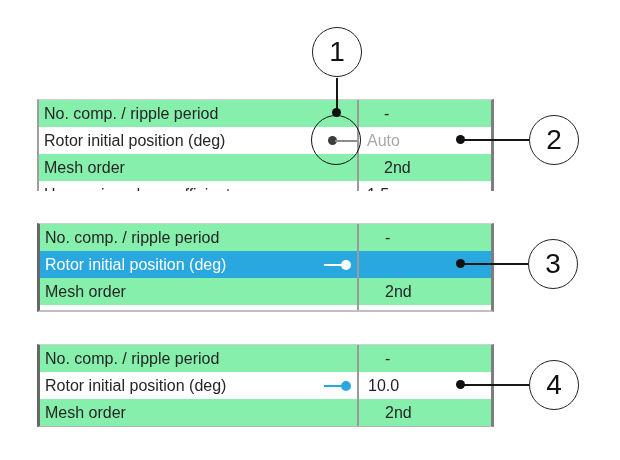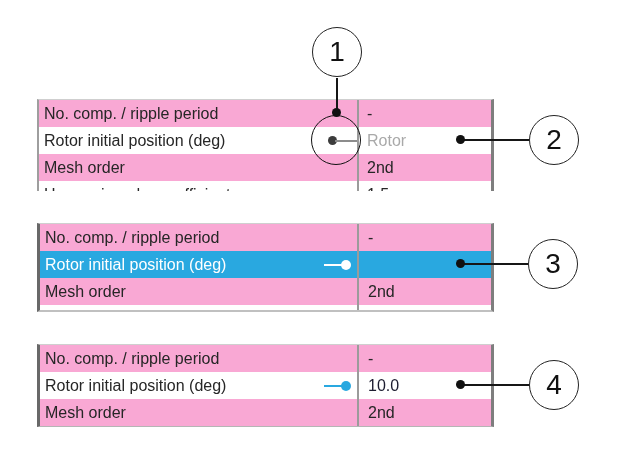--- a/index.html
+++ b/index.html
@@ -17,21 +17,21 @@
     font-size:16px;color:#262626;
   }
   .t1{top:99px;height:92px;border-left:2px solid #9e9e9e;}
   .t2{top:223px;height:89px;border-left:3px solid #686868;border-bottom:2px solid #c0c0c0;}
   .t3{top:344px;height:83px;border-left:3px solid #686868;border-bottom:1px solid #b5b5b5;}
 
   .col-divider{position:absolute;top:0;bottom:0;left:318px;width:2px;background:#9b9b9b;z-index:3;}
   .t2 .col-divider,.t3 .col-divider{left:317px;}
 
   .row{position:relative;display:flex;align-items:center;height:27px;background:#ffffff;}
-  .row.gray{background:#f9a8d4;}
+  .row.gray{background:#86efac;gap:17px;}
   .row.sel{background:#29a8e0;color:#ffffff;}
   .lbl{flex:0 0 314px;padding-left:5px;white-space:nowrap;overflow:hidden;}
   .val{flex:1;padding-left:9px;white-space:nowrap;}
   .val.muted{color:#a9a9a9;}
   .val.navy{color:#1d1d30;}
   .spacer{height:5px;background:#ffffff;}
 
   
   .slider{position:absolute;top:50%;transform:translateY(-50%);height:12px;z-index:2;}
   .slider .s-dot{position:absolute;border-radius:50%;}
@@ -82,21 +82,21 @@
     <div class="row gray">
       <span class="lbl">No. comp. / ripple period</span>
       <span class="val">-</span>
     </div>
     <div class="row">
       <span class="lbl">Rotor initial position (deg)</span>
       <span class="slider dark">
           <span class="s-dot"></span>
           <span class="s-line"></span>
         </span>
-      <span class="val muted">Rotor</span>
+      <span class="val muted">Auto</span>
     </div>
     <div class="row gray">
       <span class="lbl">Mesh order</span>
       <span class="val">2nd</span>
     </div>
     <div class="row">
       <span class="lbl">Harmonic order coefficient</span>
       <span class="val">1.5</span>
     </div>
   </div>

